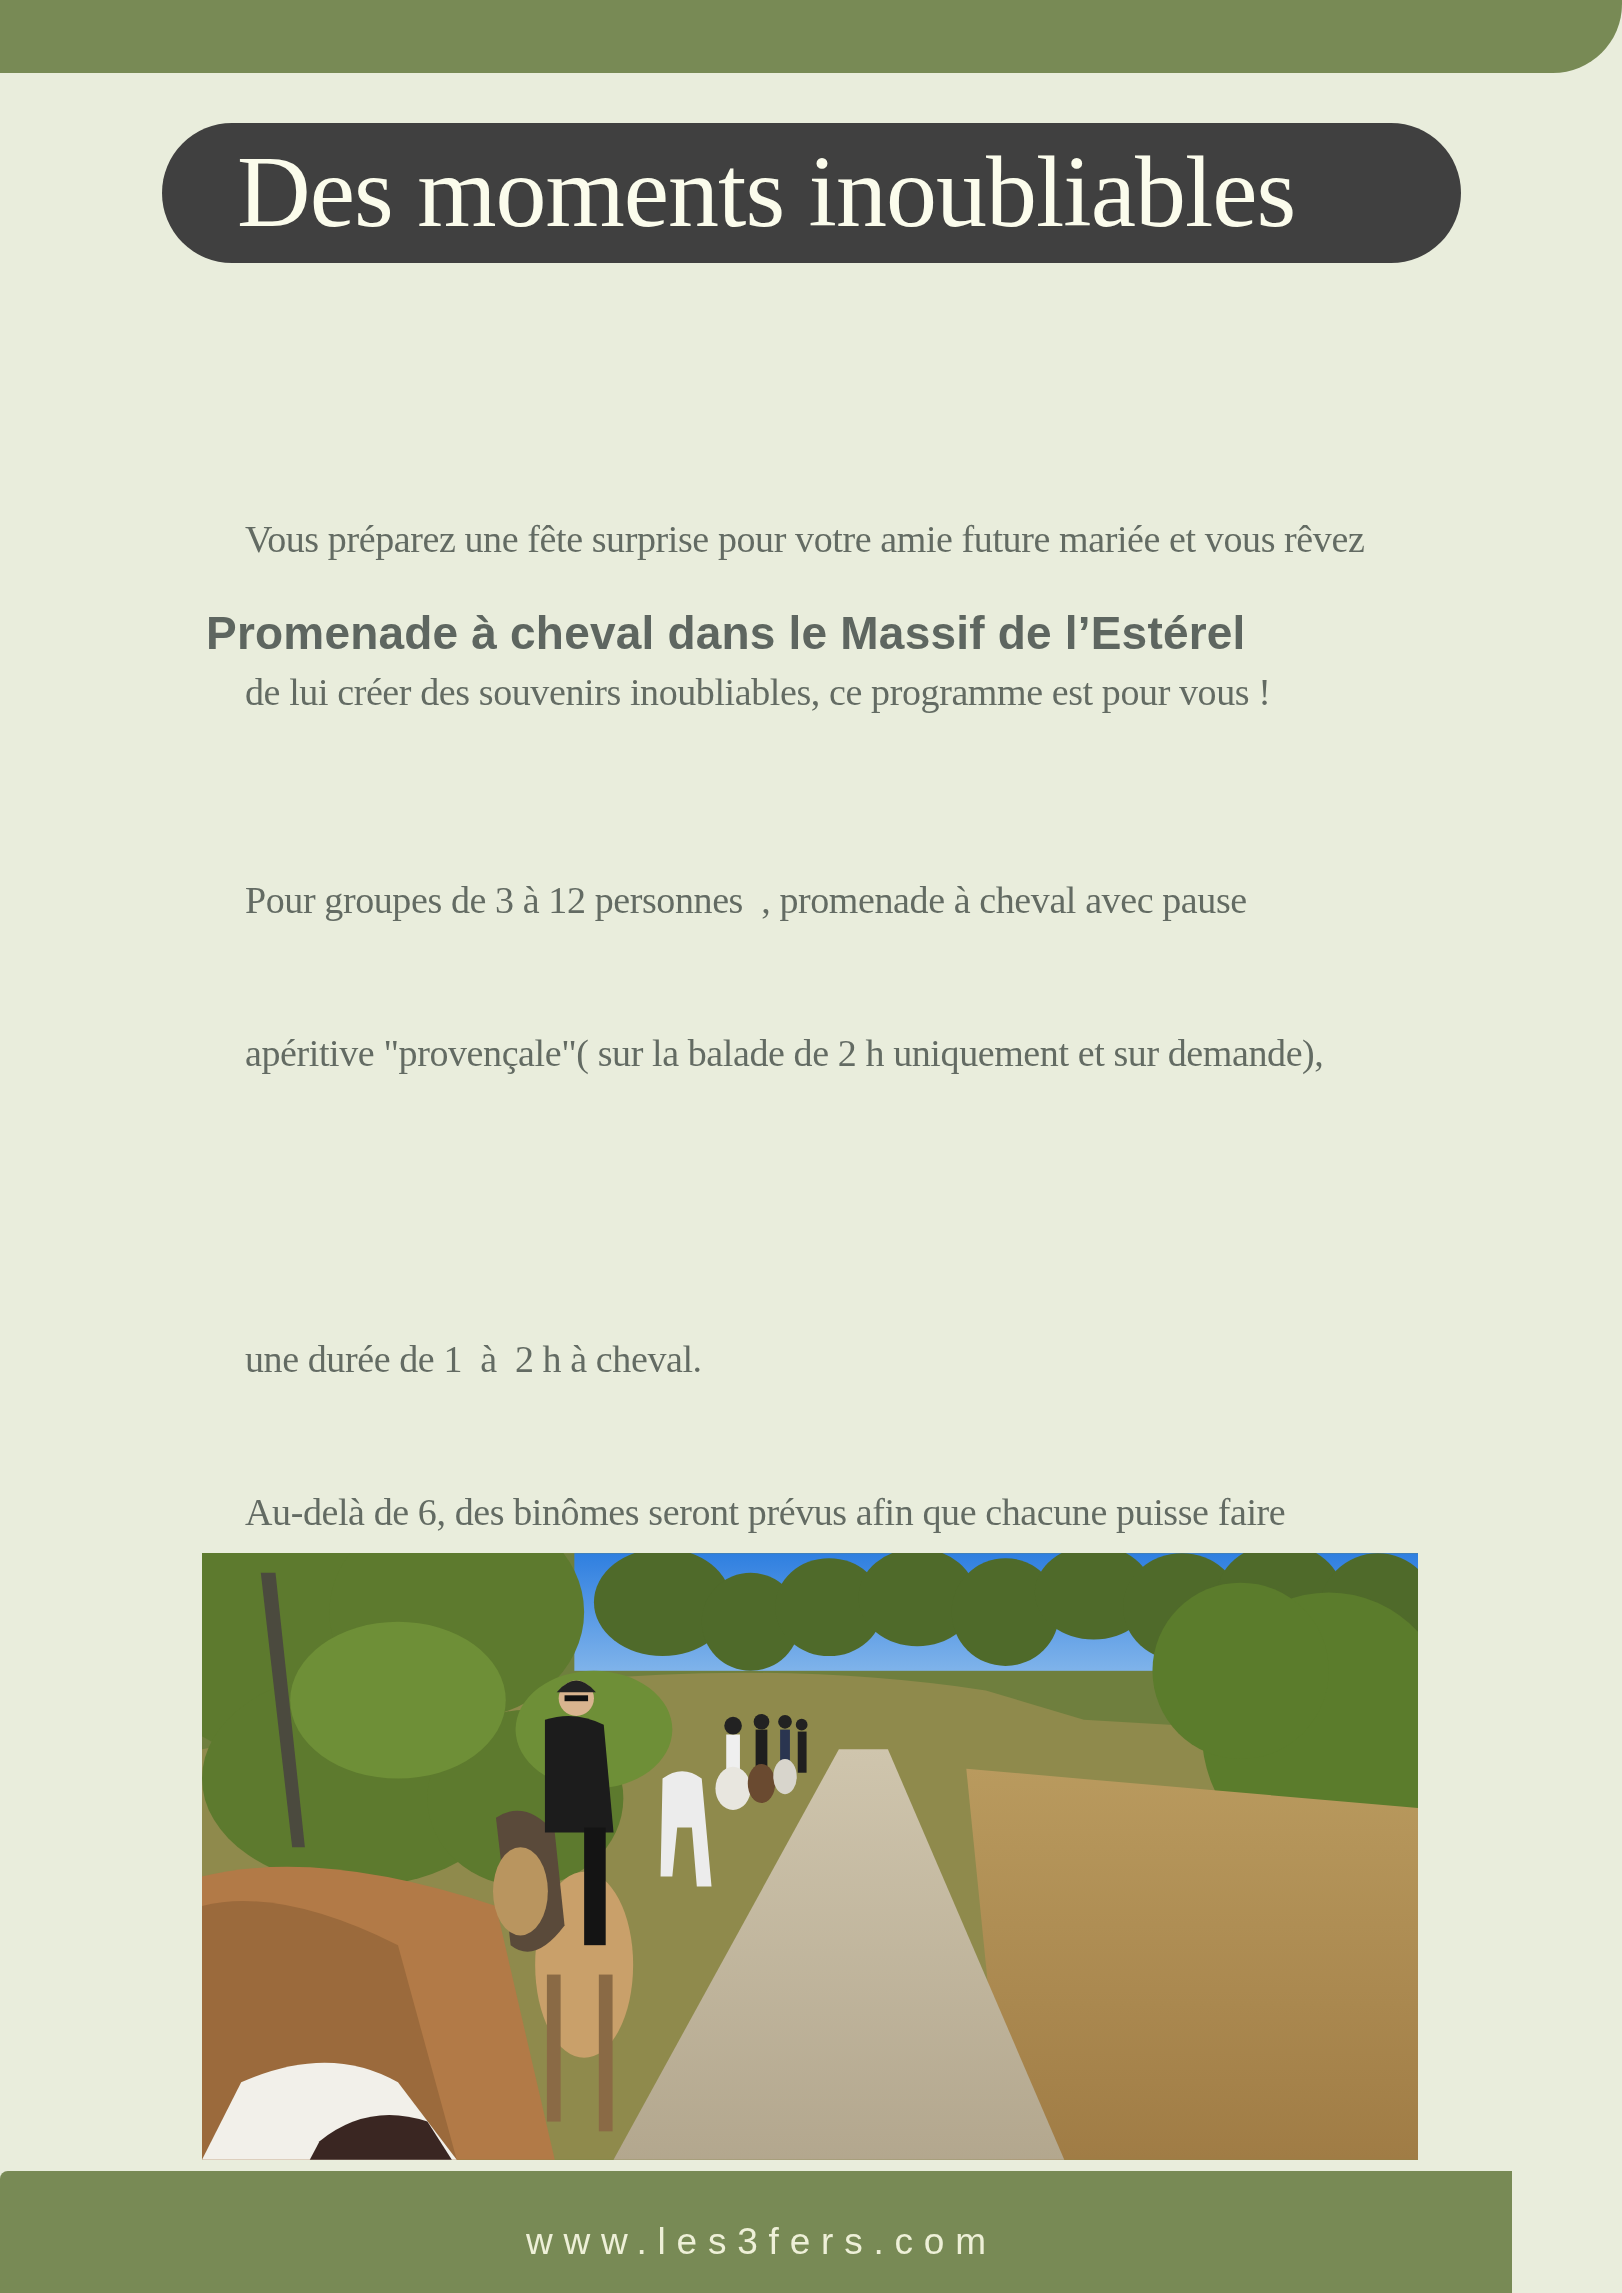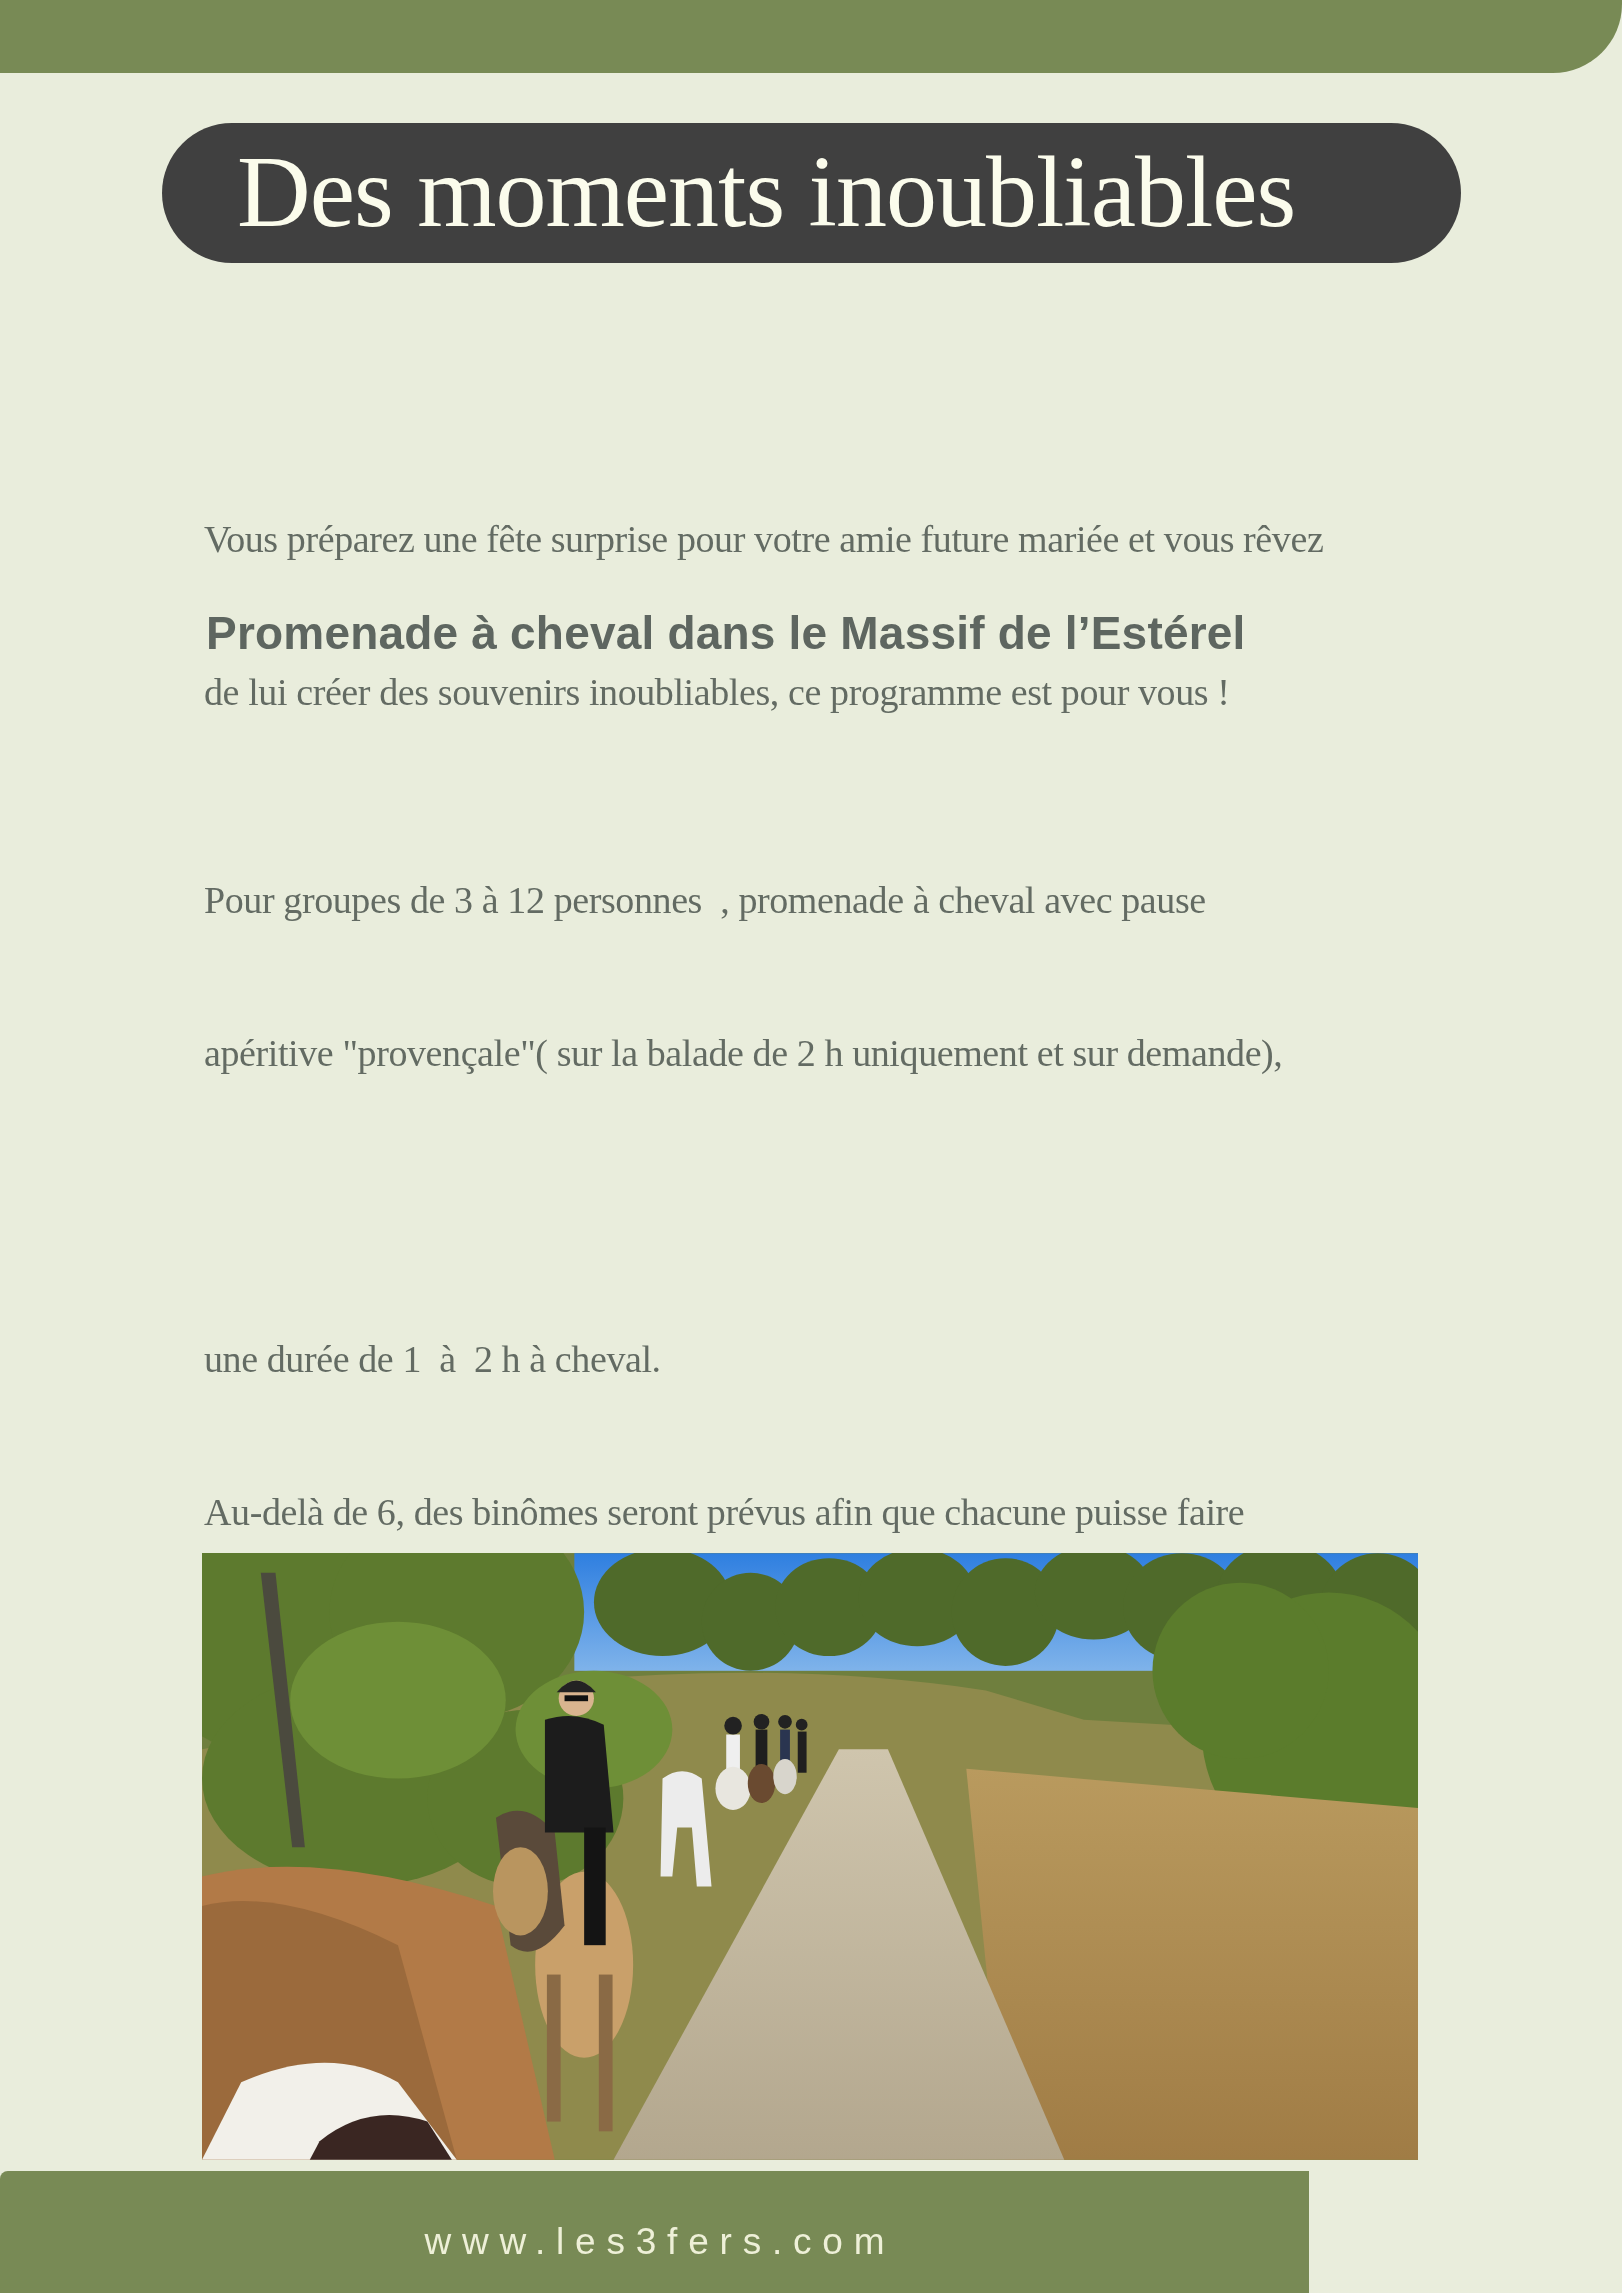--- a/index.html
+++ b/index.html
@@ -18,34 +18,34 @@
   .title-text {
     position: absolute; left: 75px; top: 0; height: 140px; line-height: 137px;
     font-family: "Liberation Serif", serif; font-size: 102px; color: #fbfcec;
     white-space: nowrap; letter-spacing: -1px;
   }
   .body-text {
     position: absolute; left: 204px;
     font-family: "Liberation Serif", serif; font-size: 38px; color: #636b63;
     line-height: 51px; white-space: pre; letter-spacing: -0.4px;
   }
-  .line { display: block; height: 51px; }
+  .line { display: block; height: 51px; margin-left: 41px; }
   .gap { display: block; height: 51px; }
   .heading {
     position: absolute; left: 206px; top: 606px;
     font-family: "Liberation Sans", sans-serif; font-weight: bold; font-size: 46px;
     color: #5e6660; white-space: nowrap; letter-spacing: 0.2px; text-align: center;
   }
   .photo {
     position: absolute; left: 202px; top: 1553px; width: 1216px; height: 607px;
     overflow: hidden; background: #8a9a5a;
   }
   .photo svg { display: block; }
   .footer {
-    position: absolute; left: 0; top: 2171px; width: 1309px; height: 123px;
+    position: absolute; left: 0; top: 2171px; width: 1512px; height: 123px;
     background: #788a55; border-top-left-radius: 7.8px;
   }
   .footer-url {
     position: absolute; left: 0; right: 0; top: 0; height: 123px; line-height: 142px;
     text-align: center; font-family: "Liberation Sans", sans-serif; font-size: 37px;
     color: #eef0d8; letter-spacing: 10.8px; padding-left: 10.8px;
   }
 </style>
 </head>
 <body>

